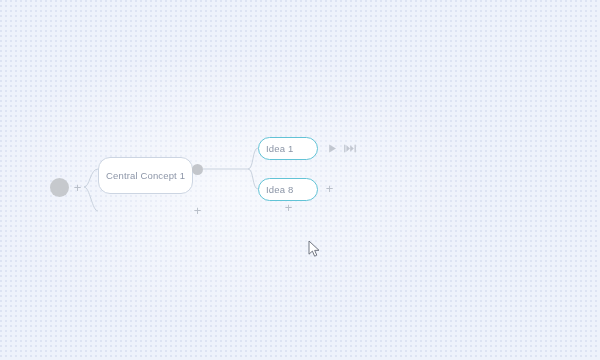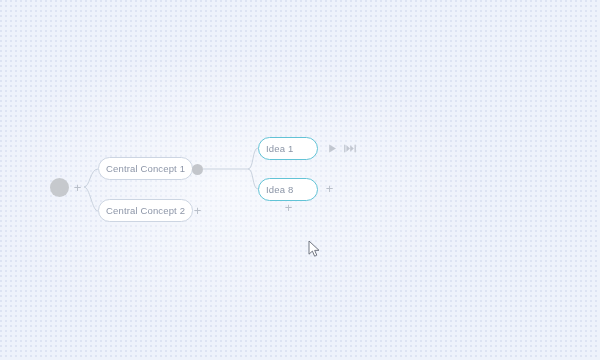--- a/index.html
+++ b/index.html
@@ -53,21 +53,21 @@
   .node-label {
     font-size: 9.5px;
     letter-spacing: 0.15px;
     color: #8d96a8;
     padding: 0 7px;
     line-height: 1;
   }
 
   .node.concept {
     border: 1px solid #ccd5e2;
-    height: 23px;
+    height: 37px;
   }
 
   .node.idea {
     border: 1.4px solid #62c3d6;
     height: 23px;
   }
 
   .node.idea .node-label {
     color: #8a94a6;
   }
@@ -145,23 +145,20 @@
   <div class="root-dot" style="left:50px; top:178px;"></div>
 
   <div class="plus" style="left:71px; top:181px;">+</div>
 
   <div class="node concept" style="left:98px; top:157px;">
     <span class="node-label">Central Concept 1</span>
   </div>
 
   <div class="handle-dot" style="left:192px; top:164px;"></div>
 
-  <div class="node concept" style="left:98px; top:199px;">
-    <span class="node-label">Central Concept 2</span>
-  </div>
 
   <div class="plus" style="left:191px; top:204px;">+</div>
 
   <div class="node idea" style="left:258px; top:137px; width:60px;">
     <span class="node-label">Idea 1</span>
   </div>
 
   <div class="icon-btn" style="left:326px; top:142px;">
     <svg width="11" height="11" viewBox="0 0 11 11" xmlns="http://www.w3.org/2000/svg">
       <path d="M 2.2 1.4 L 9.0 5.5 L 2.2 9.6 Z" fill="#c2c7d0"></path>

